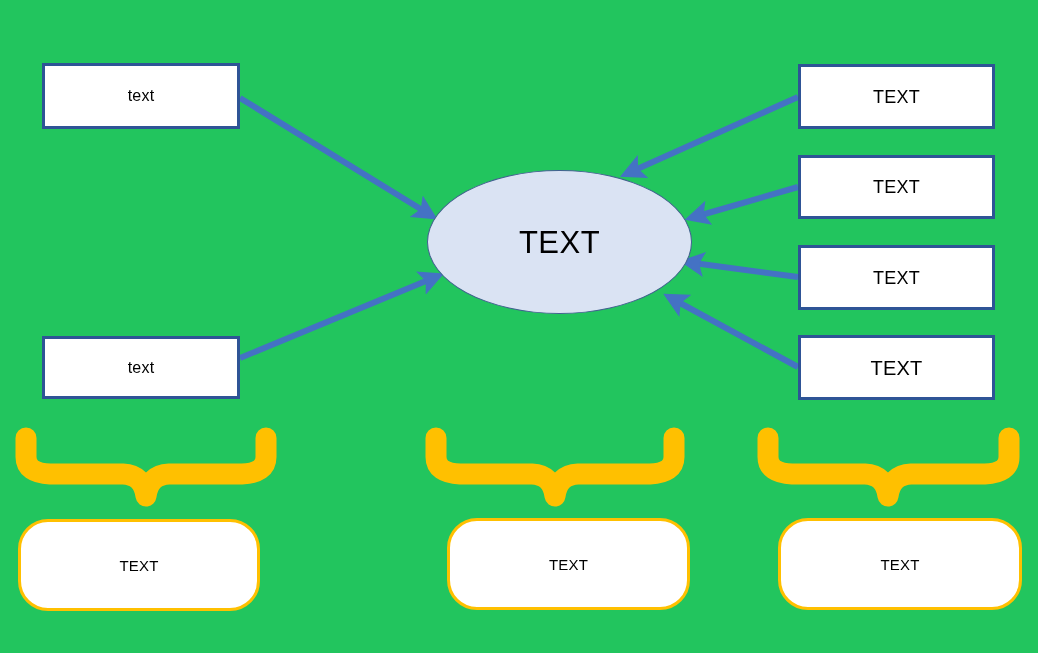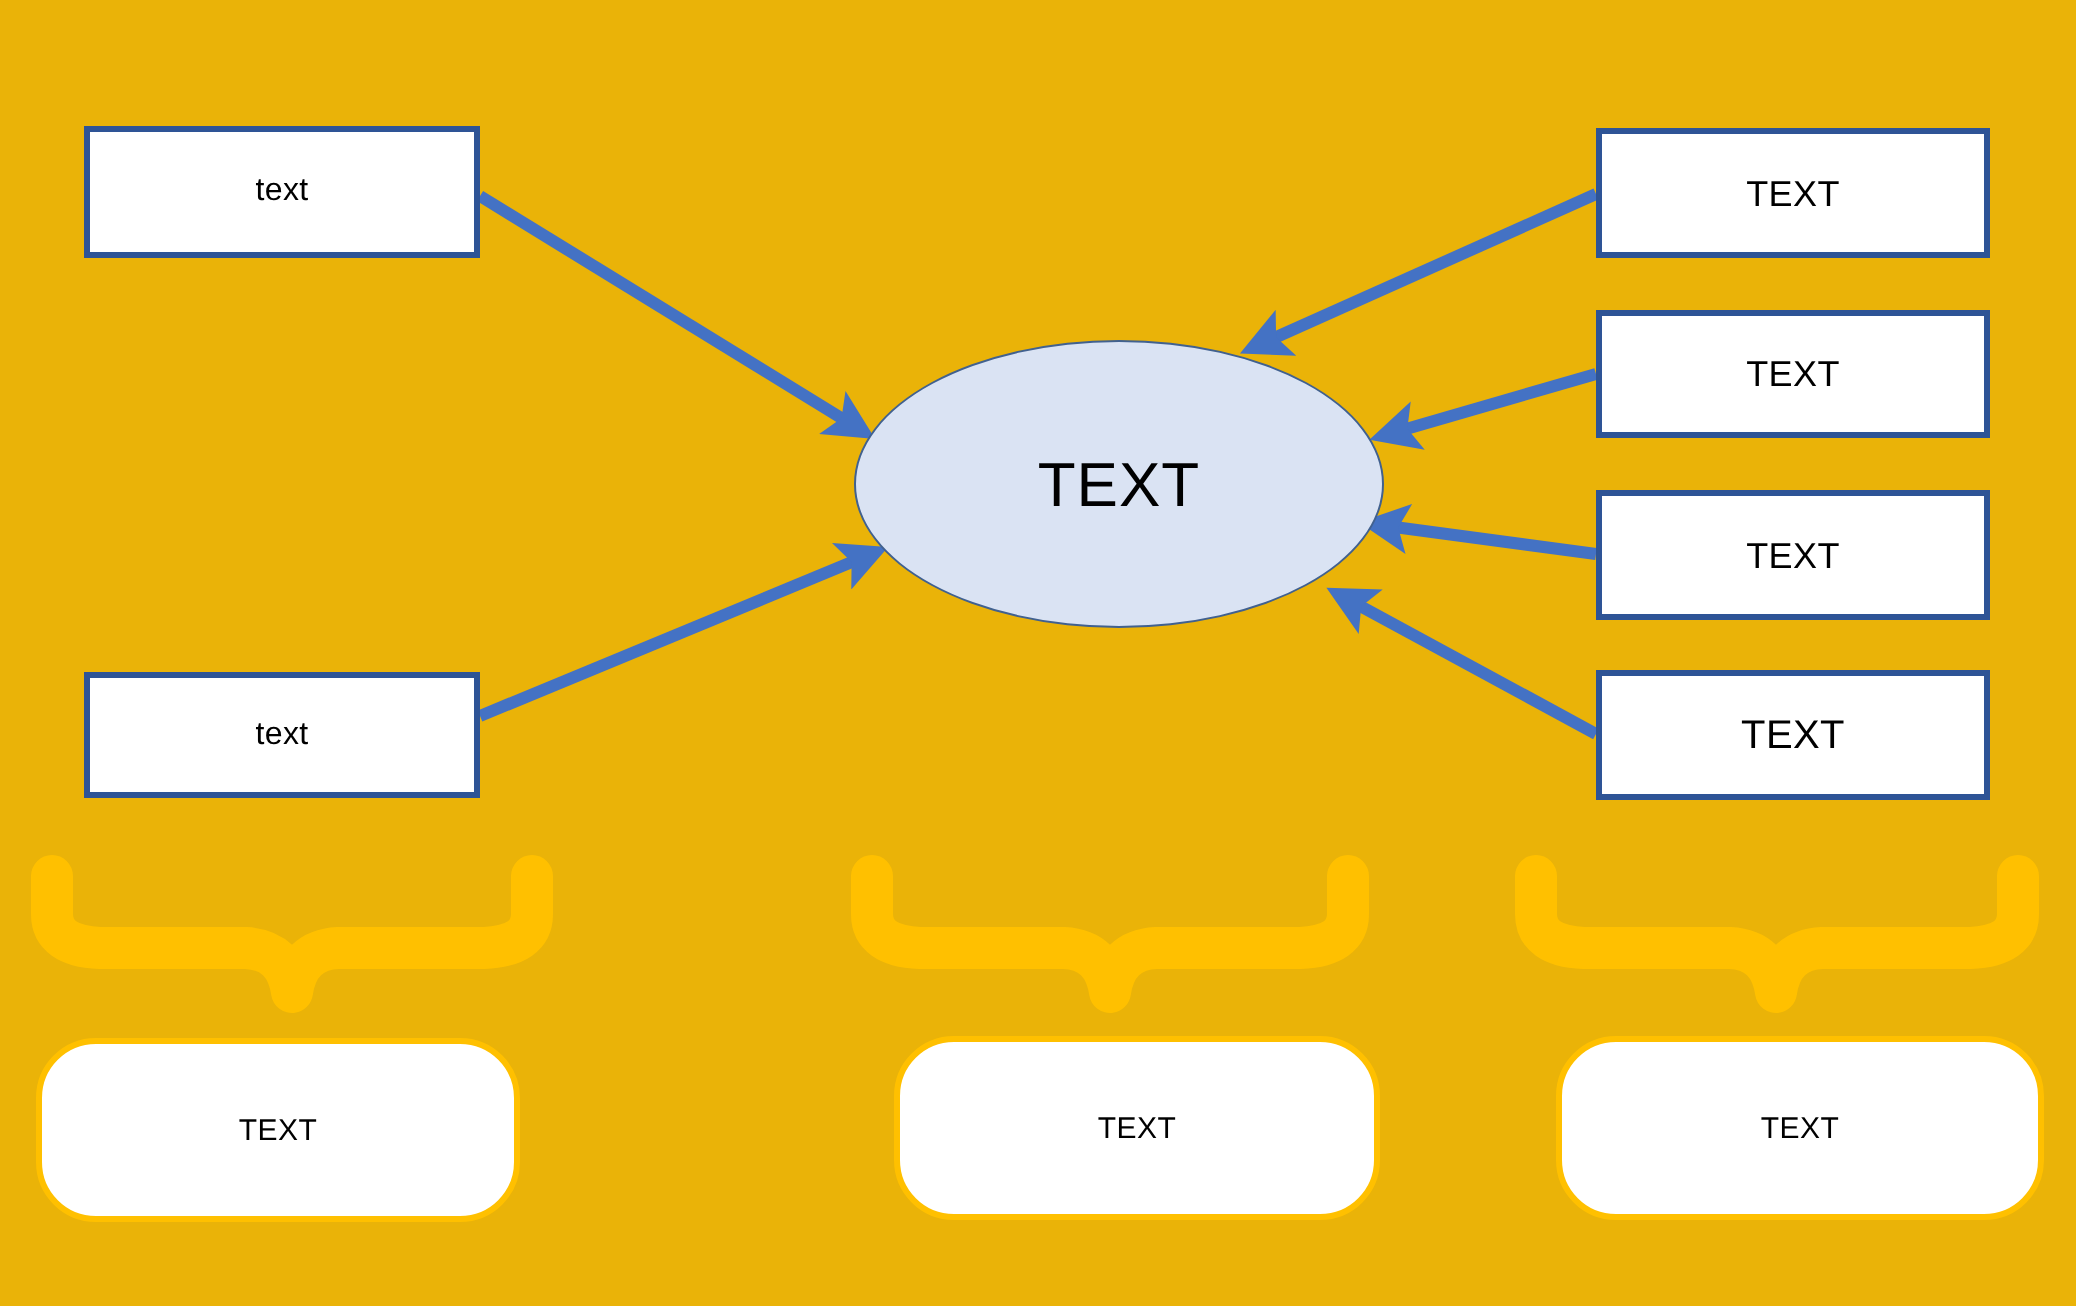--- a/index.html
+++ b/index.html
@@ -7,21 +7,21 @@
     padding: 0;
     background: #ffffff;
   }
   body {
     font-family: "Liberation Sans", sans-serif;
   }
   #canvas {
     position: relative;
     width: 1038px;
     height: 653px;
-    background: #eab308;
+    background: #22c55e;
     overflow: hidden;
   }
   #arrow-layer {
     position: absolute;
     left: 0;
     top: 0;
     width: 1038px;
     height: 653px;
     pointer-events: none;
   }

